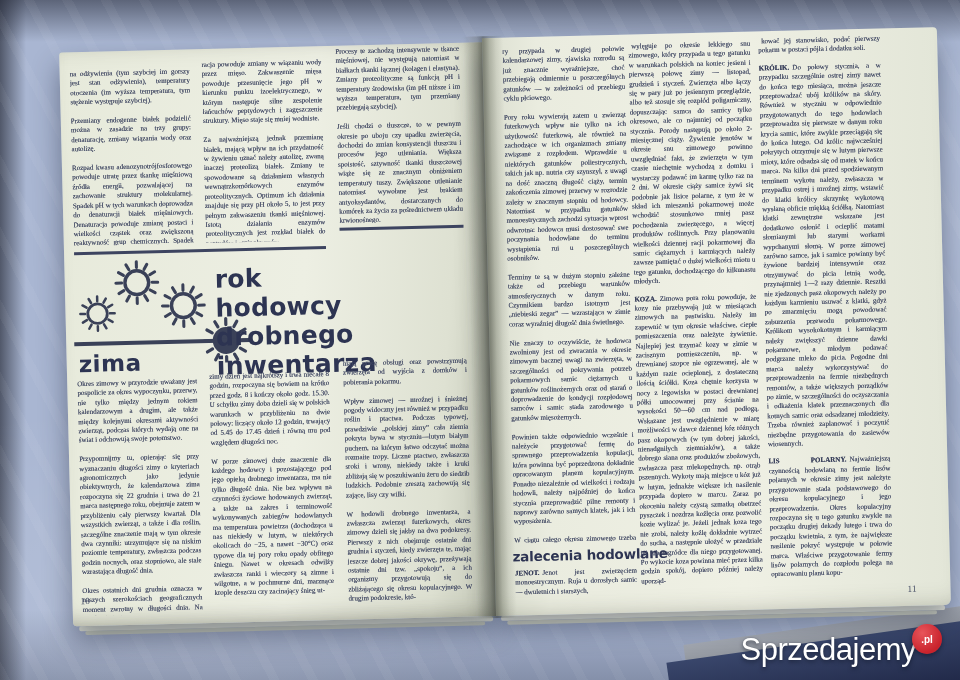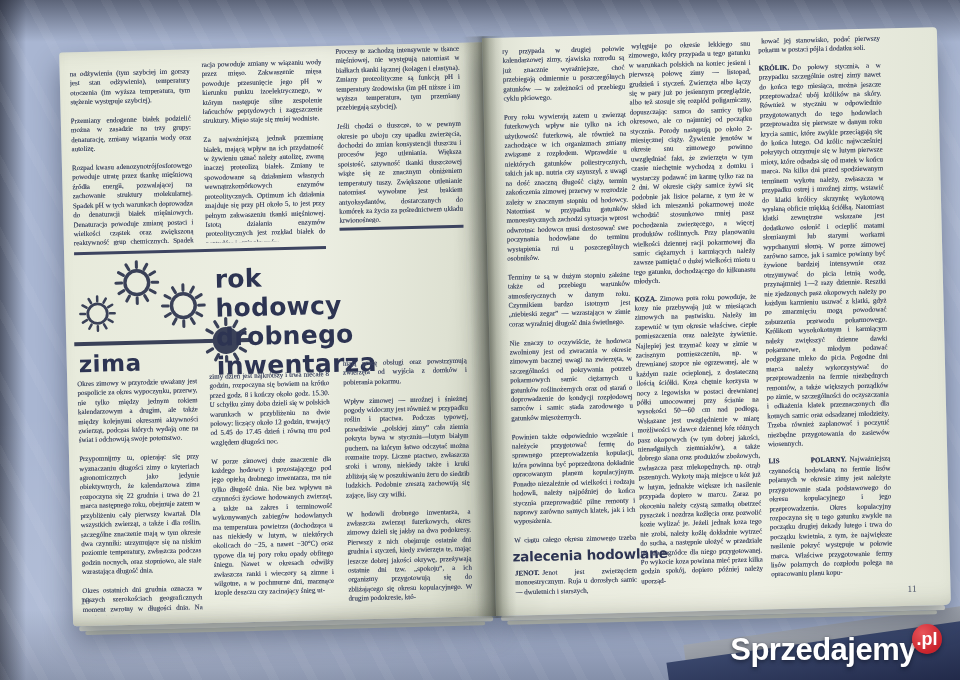--- a/index.html
+++ b/index.html
@@ -39,24 +39,24 @@
   .rule{position:absolute;height:2.5px;background:#3d4460;}
   .feature-title{font-family:"DejaVu Sans",sans-serif;font-weight:700;font-size:25px;line-height:29px;letter-spacing:.3px;color:#2d3452;}
   .season{font-family:"DejaVu Sans",sans-serif;font-weight:700;font-size:23px;color:#2d3452;letter-spacing:.5px;}
   .sec-head{font-family:"DejaVu Sans",sans-serif;font-weight:700;font-size:13.5px;letter-spacing:-.2px;color:#2d3452;white-space:nowrap;}
   .spec{white-space:normal;margin:0 0 8px 0;}
   .spec strong{margin-right:3px;color:#39405c;}
   .pagenum{position:absolute;font-size:9.5px;color:#4a5168;}
   .underline{position:absolute;background:#3a4158;}
   
   .watermark{position:absolute;right:18px;bottom:12px;display:flex;align-items:flex-start;}
-  .wm-text{font-family:"Liberation Sans",sans-serif;font-weight:700;font-size:31px;color:#ffffff;
+  .wm-text{font-family:"Liberation Sans",sans-serif;font-weight:400;font-size:31px;color:#ffffff;
     text-shadow:0 2px 4px rgba(10,14,28,.55), 0 0 1px rgba(10,14,28,.4);letter-spacing:-.5px;}
   .wm-badge{width:30px;height:30px;border-radius:50%;background:radial-gradient(circle at 35% 30%,#e8555a,#c9232c 70%);
-    color:#fff;font-family:"Liberation Sans",sans-serif;font-weight:700;font-size:18px;display:flex;align-items:center;justify-content:center;
+    color:#fff;font-family:"Liberation Sans",sans-serif;font-weight:700;font-size:10px;display:flex;align-items:center;justify-content:center;
     margin-left:-4px;margin-top:-8px;box-shadow:0 2px 4px rgba(10,14,28,.5);}
 </style>
 </head>
 <body>
 
 <div class="canvas">
 
   <div class="corner-gray"></div>
   <div class="corner-dark"></div>
 

